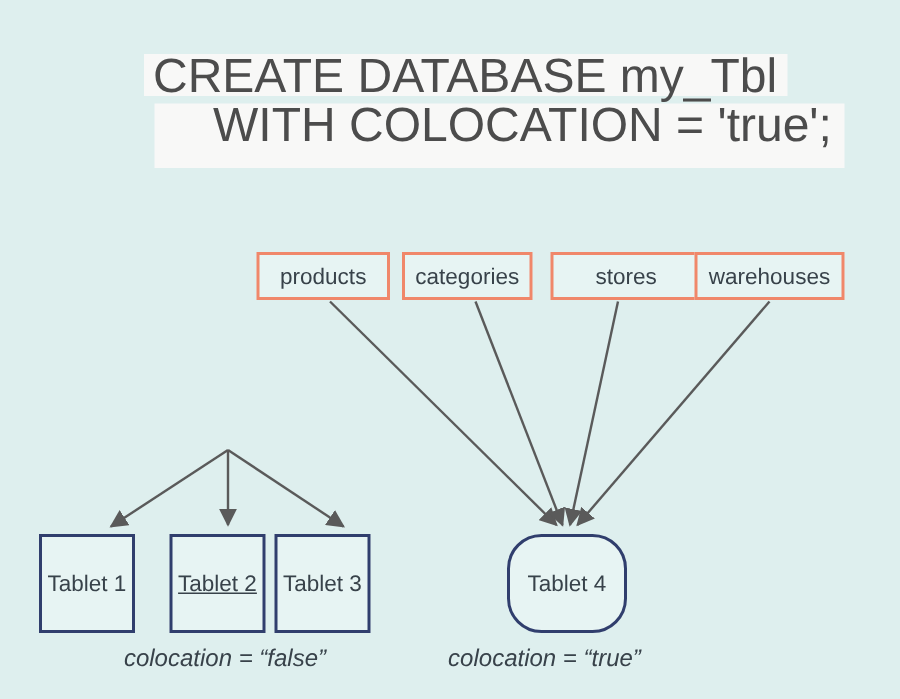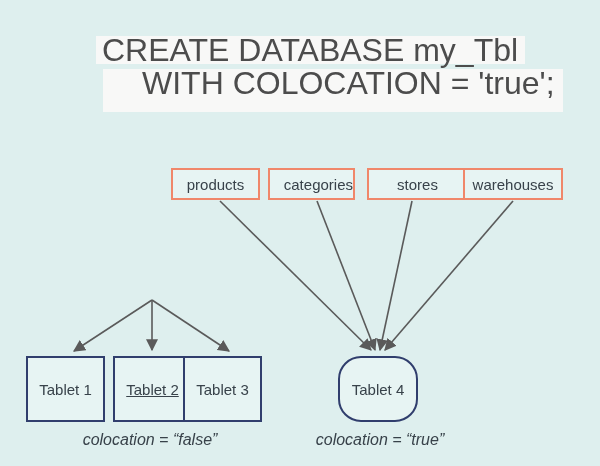--- a/index.html
+++ b/index.html
@@ -43,45 +43,45 @@
     box-sizing: border-box;
     display: flex;
     align-items: center;
     justify-content: center;
     background: var(--box-fill, #E7F4F3);
     color: var(--text, #38424A);
     font-size: 15px;
   }
   .table-box  { border: 2px solid var(--table-border, #F0876A); height: 32px; top: 168px; }
   #box-orders { top: 268px; height: 31px; }
-  .tablet-box { border: 2px solid var(--tablet-border, #303E6D); top: 356px; height: 66px; width: 79px; }
+  .tablet-box { border: 2px solid var(--tablet-border, #303E6D); top: 356px; height: 66px; width: 64px; }
 
   #box-products   { left: 171px; width: 89px; }
-  #box-categories { left: 268px; width: 87px; justify-content: flex-end; }
+  #box-categories { left: 268px; width: 87px; }
   #box-stores     { left: 367px; width: 101px; }
   #box-warehouses { left: 463px; width: 100px; }
   #box-orders     { left: 97px;  width: 111px; }
 
   #box-tablet1 { left: 26px; }
   #box-tablet2 { left: 113px; text-decoration: underline; }
   #box-tablet3 { left: 183px; }
   #box-tablet4 { left: 338px; width: 80px; border-radius: 23px; }
 
   
   .caption {
     position: absolute;
     top: 431px;
     width: 180px;
     text-align: center;
     font-size: 16px;
     font-style: italic;
     color: var(--text, #38424A);
   }
   #caption-false { left: 60px; }
-  #caption-true  { left: 290px; text-align: center; }
+  #caption-true  { left: 273px; text-align: center; }
 </style>
 </head>
 <body>
 
 <div id="app">
 
   <div class="code-line" id="code-line-1">CREATE DATABASE my_Tbl</div>
   <div class="code-line" id="code-line-2">WITH COLOCATION = 'true';</div>
 
   <svg id="connectors" viewBox="0 0 600 466">

